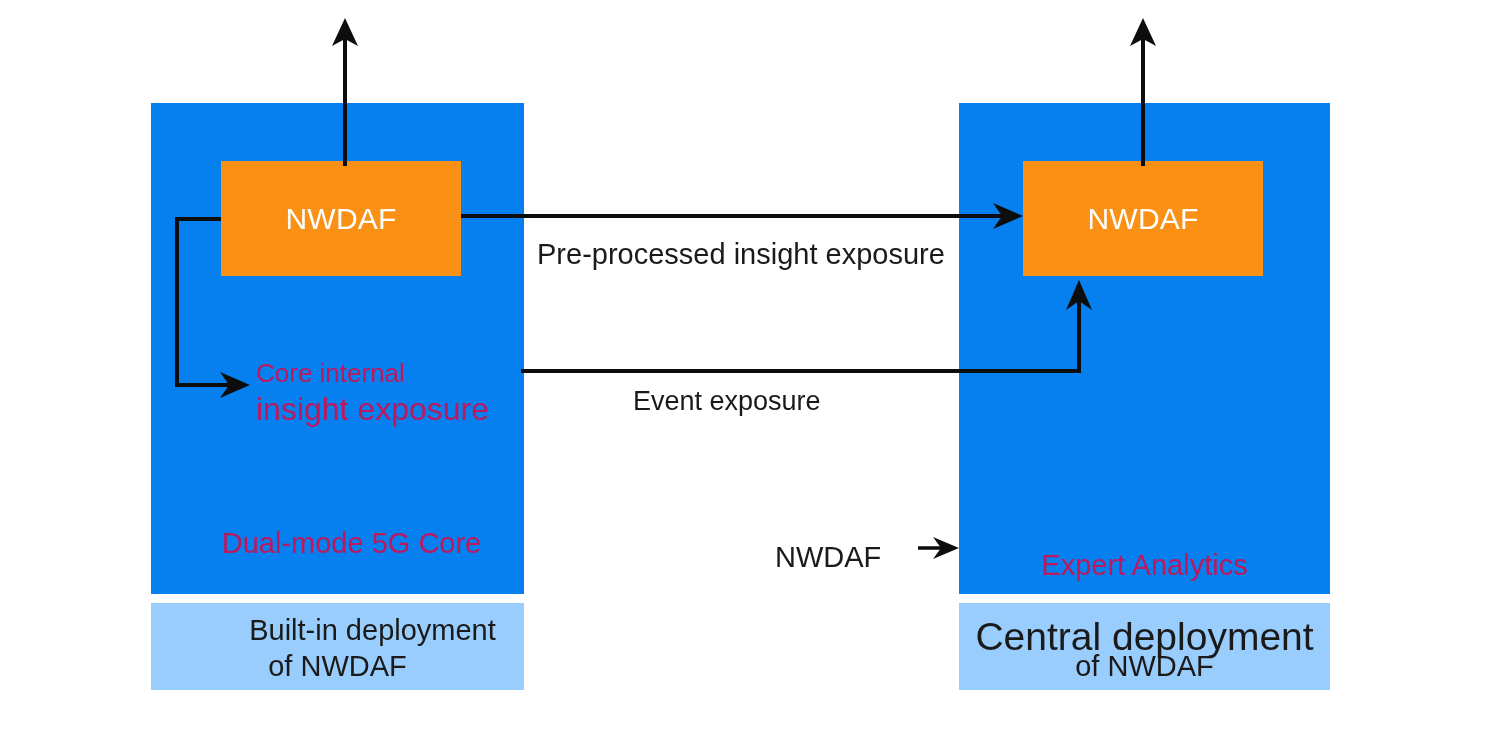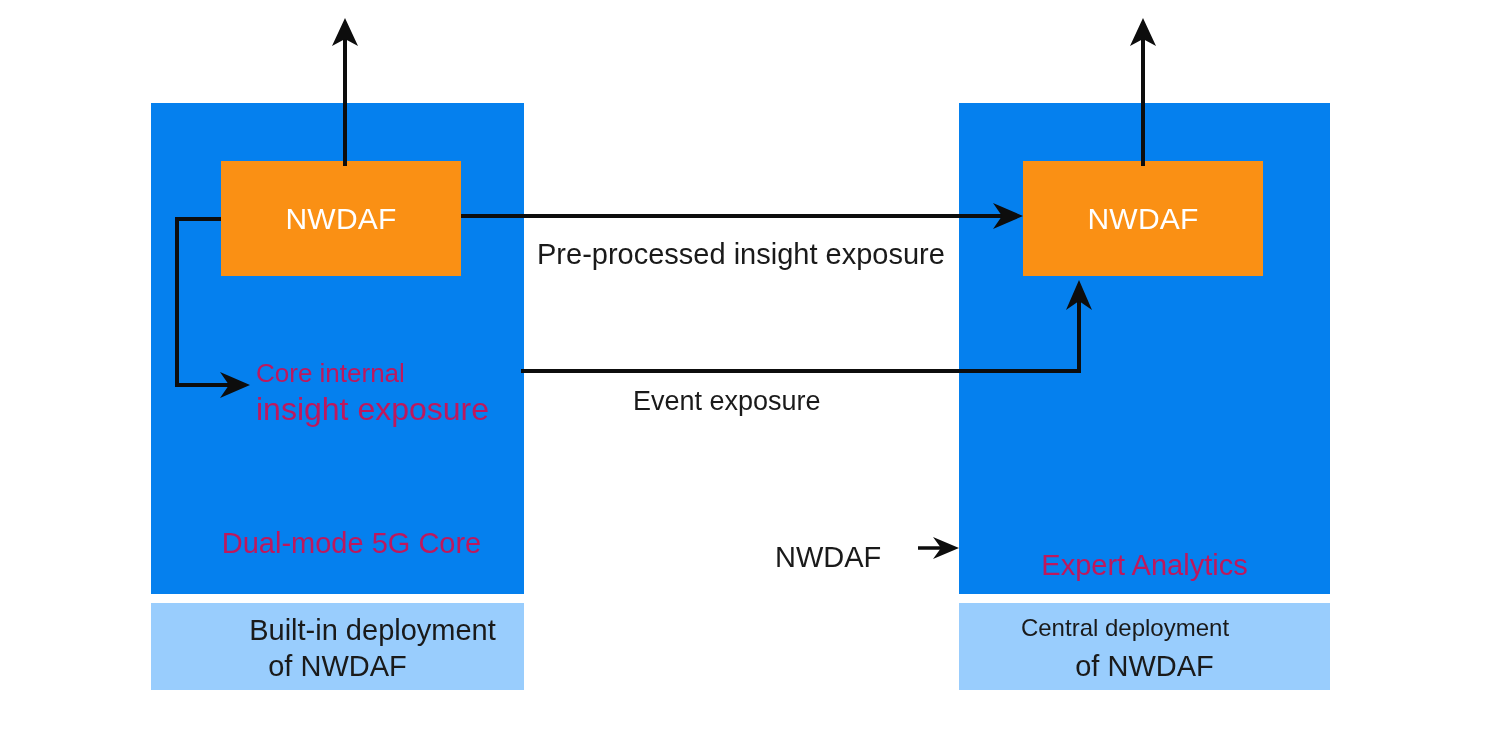--- a/index.html
+++ b/index.html
@@ -100,21 +100,21 @@
   <div class="panel" style="left:959px; top:103px; width:371px; height:491px;"></div>
 
   <div class="panel-footer" style="left:959px; top:603px; width:371px; height:87px;"></div>
 
   <div class="nwdaf-box" style="left:1023px; top:161px; width:240px; height:115px;">
     <span class="box-label">NWDAF</span>
   </div>
 
   <div class="lbl lbl-white center" style="left:959px; top:526px; width:371px; font-size:29px;margin-top:22px;">Expert Analytics</div>
 
-  <div class="lbl lbl-dark center" style="left:959px; top:613px; width:332px; font-size:24px;">Central deployment</div>
+  <div class="lbl lbl-dark center" style="left:959px; top:613px; width:371px; font-size:39px;">Central deployment</div>
 
   <div class="lbl lbl-dark center" style="left:959px; top:649px; width:371px; font-size:29px;">of NWDAF</div>
 
   <svg class="edges" viewBox="0 0 1500 729">
 
     <g>
       <line x1="345" y1="166" x2="345" y2="30"></line>
       <polygon points="345,18 332,46 345,39 358,46"></polygon>
     </g>
 

